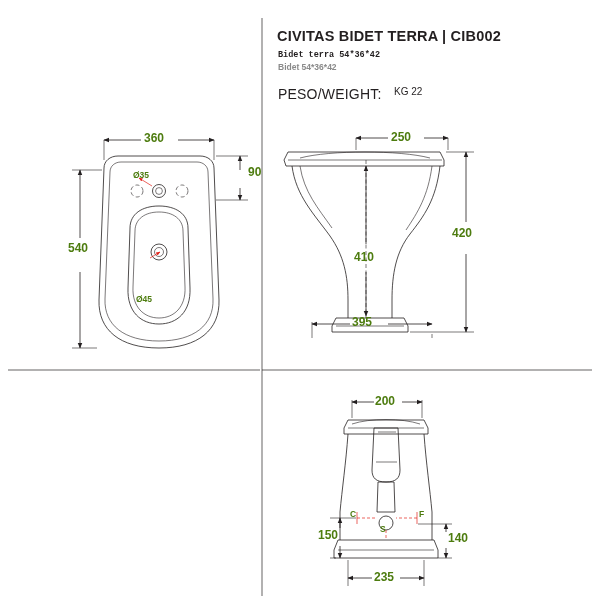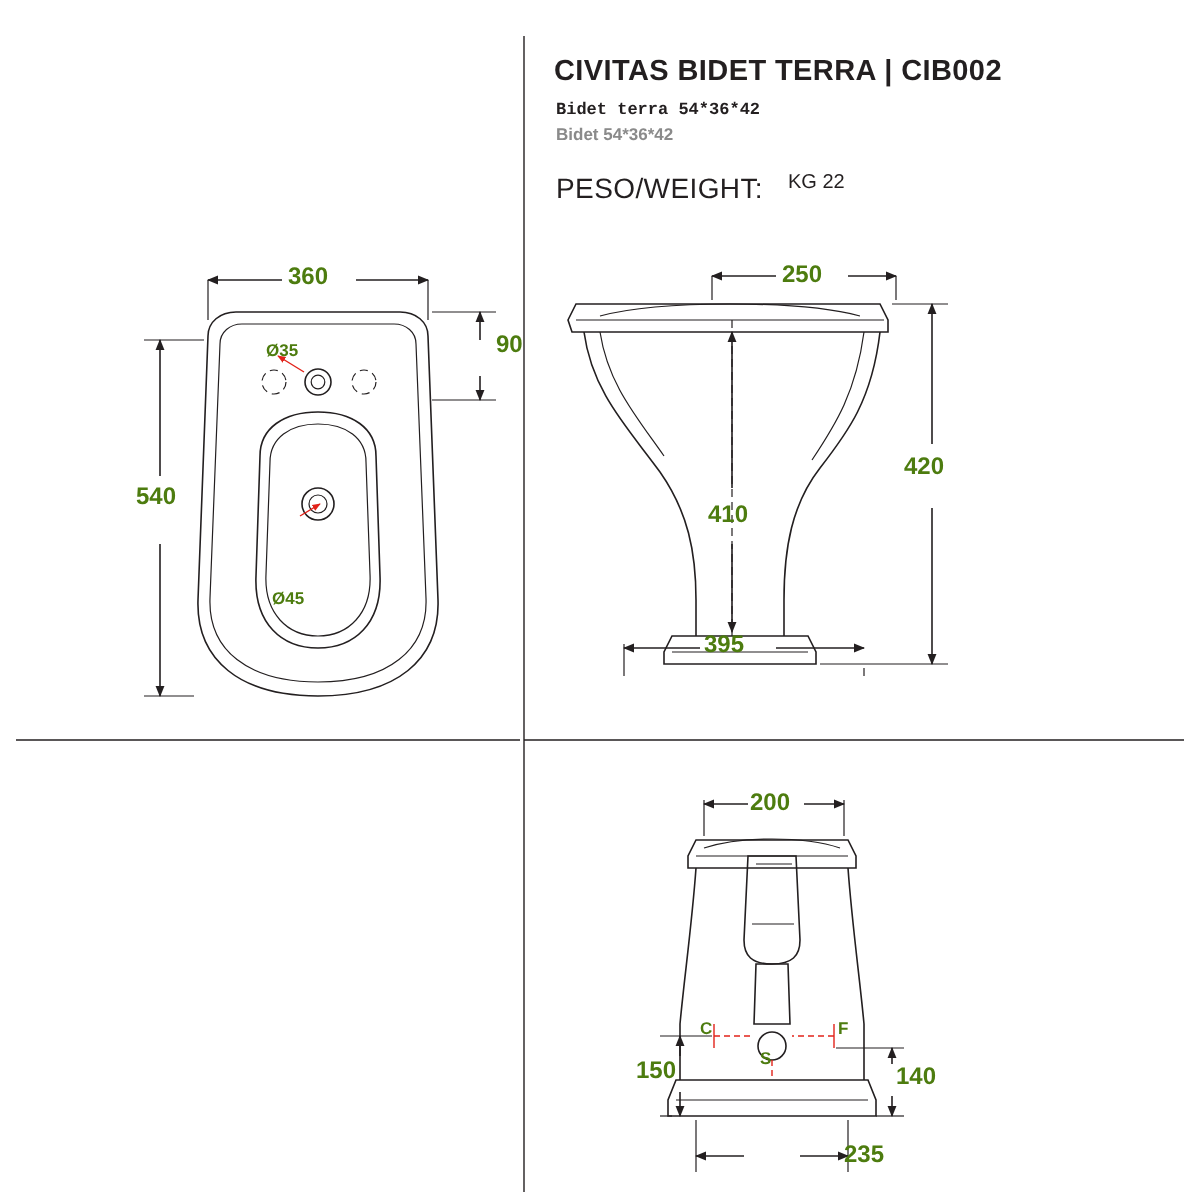--- a/index.html
+++ b/index.html
@@ -223,18 +223,18 @@
   <div class="dimtext small" style="left:136px;top:254px;margin-top:40px;">Ø45</div>
 
   <div class="dimtext" style="left:391px;top:130px;">250</div>
   <div class="dimtext" style="left:452px;top:226px;">420</div>
   <div class="dimtext" style="left:354px;top:250px;">410</div>
   <div class="dimtext" style="left:352px;top:315px;">395</div>
 
   <div class="dimtext" style="left:375px;top:394px;">200</div>
   <div class="dimtext" style="left:318px;top:528px;">150</div>
   <div class="dimtext" style="left:448px;top:531px;">140</div>
-  <div class="dimtext" style="left:374px;top:570px;margin-left:48px;">235</div>
+  <div class="dimtext" style="left:374px;top:570px;">235</div>
   <div class="dimtext small" style="left:350px;top:509px;">C</div>
   <div class="dimtext small" style="left:419px;top:509px;">F</div>
   <div class="dimtext small" style="left:380px;top:524px;">S</div>
 
 </div>
 
 </body></html>

